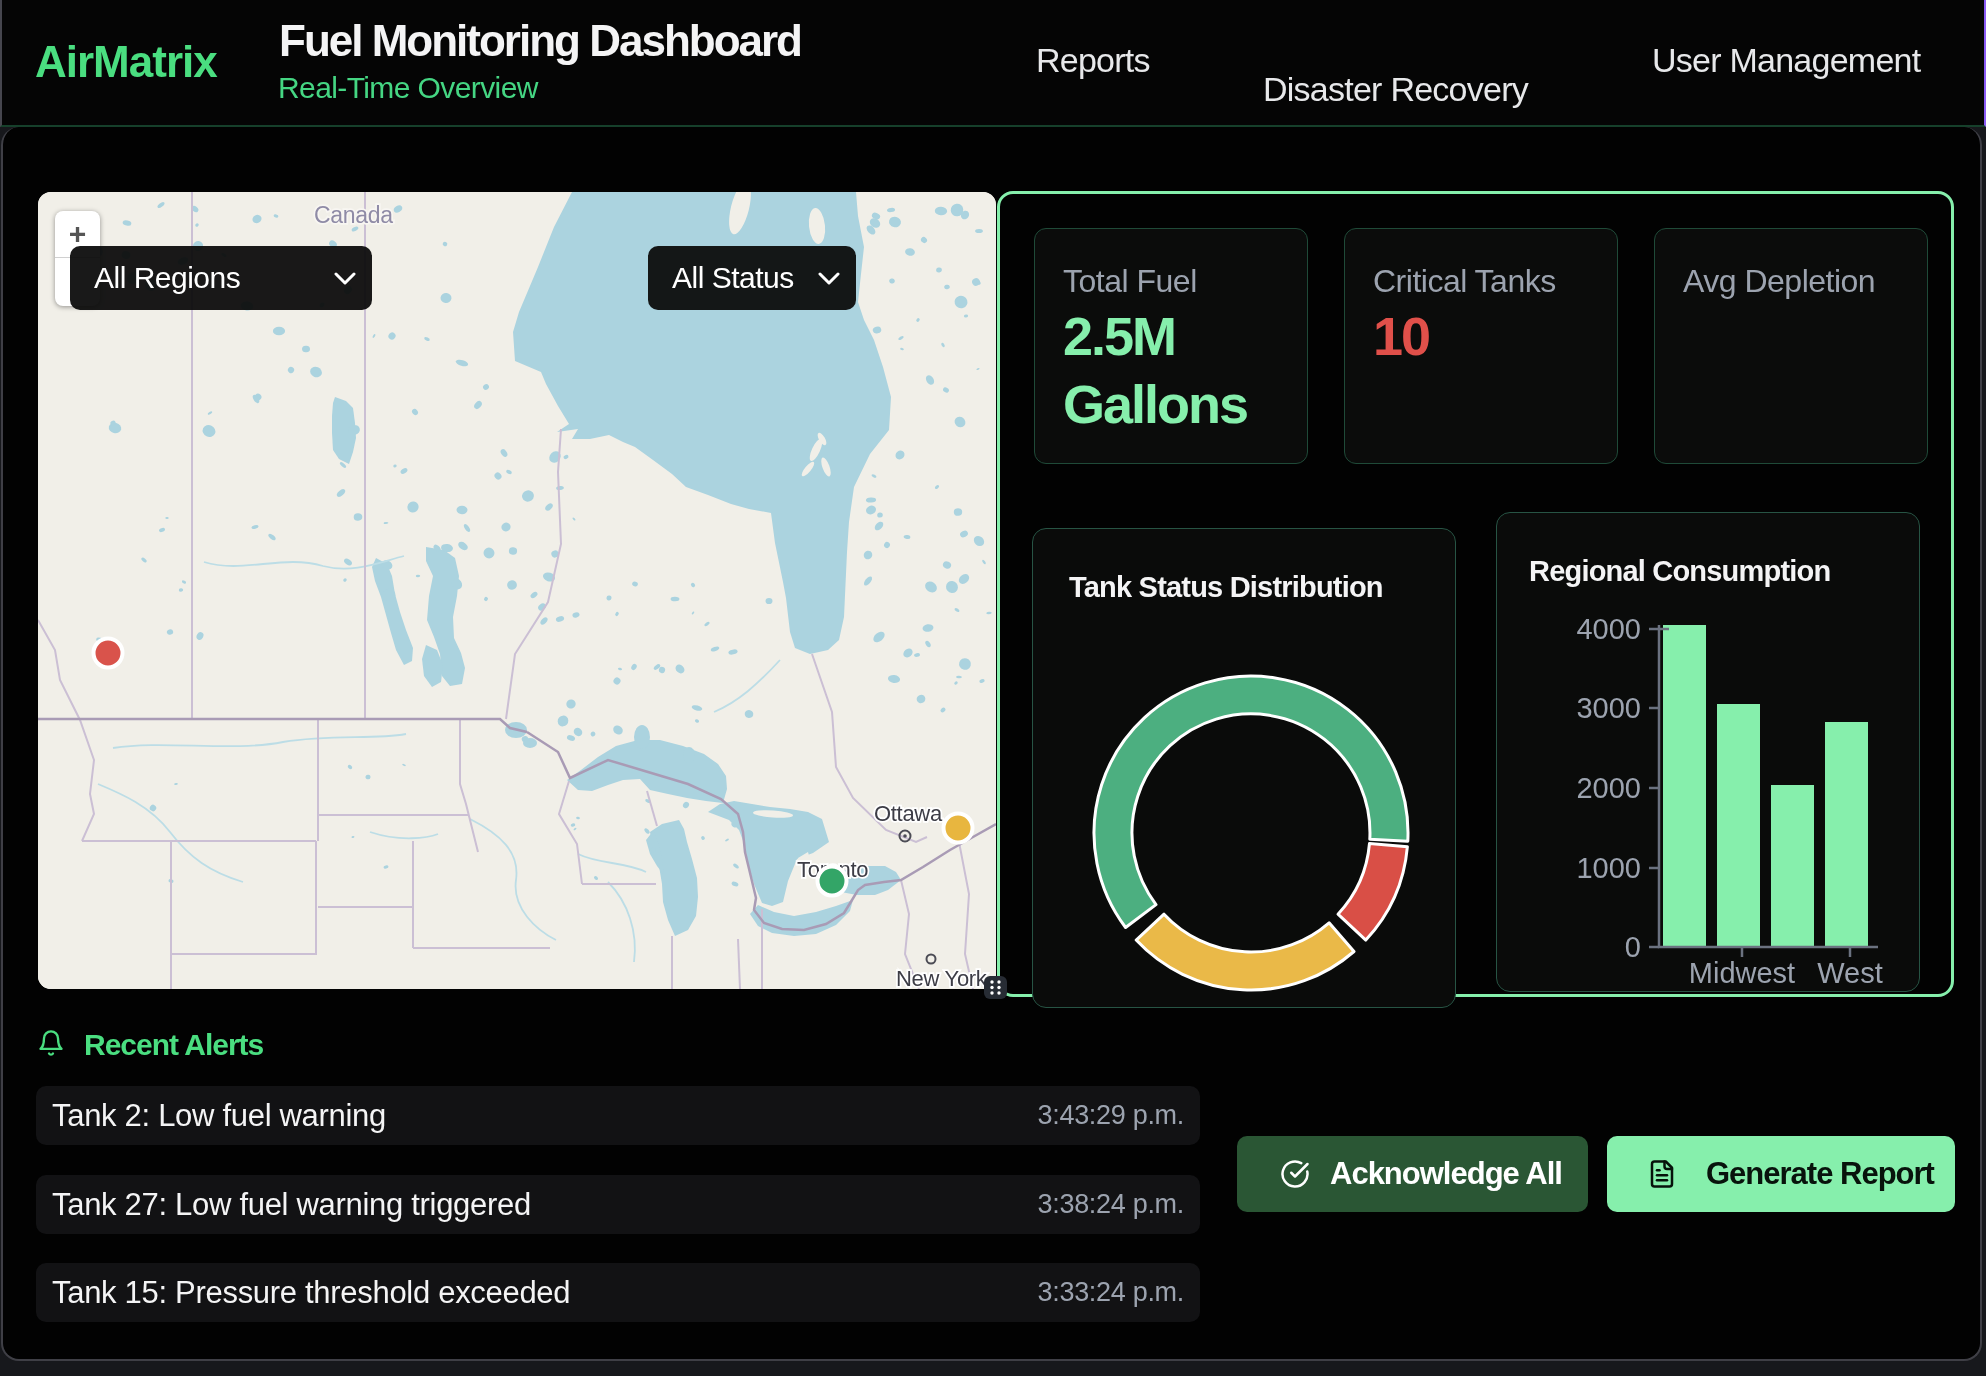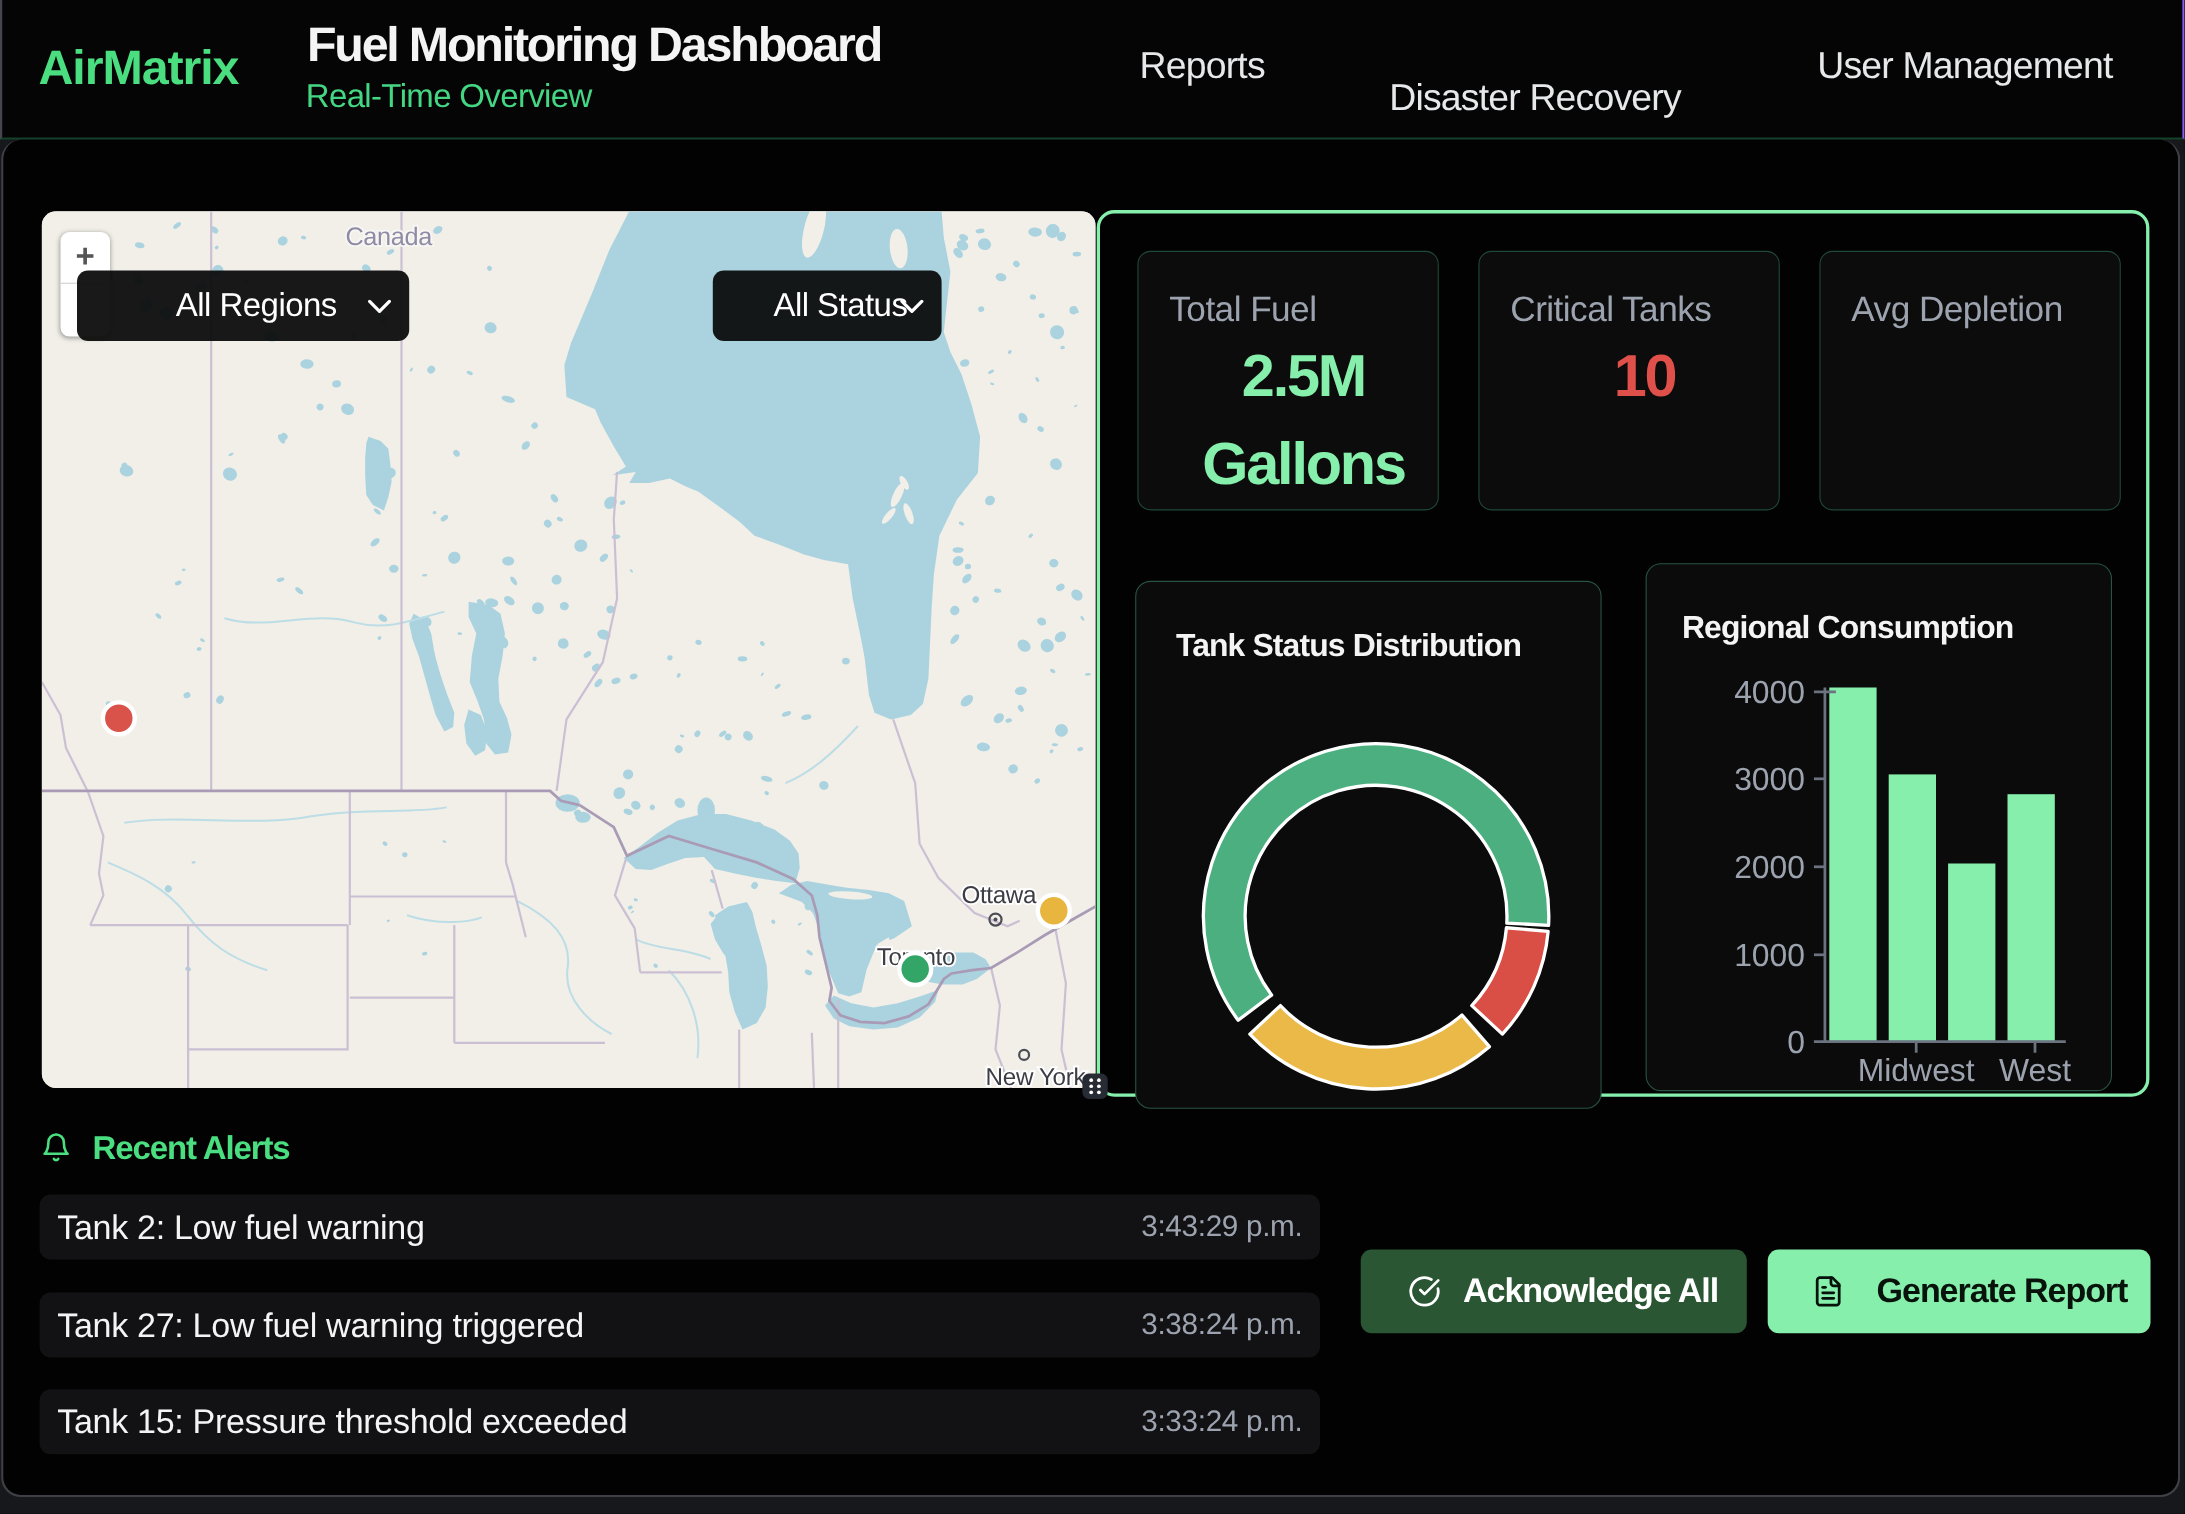--- a/index.html
+++ b/index.html
@@ -13,29 +13,29 @@
   #subtitle { position:absolute; left:276px; top:71px; font-size:30px; letter-spacing:-0.6px; color:#45d683; }
   .nav { position:absolute; top:41px; font-size:34px; letter-spacing:-0.75px; color:#e7e8ea; }
   
   #content { position:absolute; left:1px; top:127px; width:1981px; height:1234px; background:#020202; border:2px solid #3f3f46; border-top:none; border-radius:18px; }
   
   #mapwrap { position:absolute; left:35px; top:65px; width:958px; height:797px; border-radius:13px; overflow:hidden; background:#f1efe8; }
   
   #zoomctl { position:absolute; left:17px; top:19px; width:45px; height:95px; background:#fff; border-radius:8px; box-shadow:0 1px 5px rgba(0,0,0,0.4); }
   #zoomctl .plus { position:absolute; left:0; top:0; width:45px; height:47px; color:#555; font-size:30px; font-weight:bold; text-align:center; line-height:46px; border-bottom:1px solid #d0d0d0; }
   
-  .pill { position:absolute; top:54px; height:64px; background:#0a0a0aef; border-radius:10px; color:#fff; font-size:30px; font-weight:500; letter-spacing:-0.5px; line-height:64px; padding-left:24px;text-align:center; }
+  .pill { position:absolute; top:54px; height:64px; background:#0a0a0aef; border-radius:10px; color:#fff; font-size:30px; font-weight:500; letter-spacing:-0.5px; line-height:64px; padding-left:24px; }
   .pill svg { position:absolute; right:16px; top:26px; }
   
   .handle { position:absolute; width:23px; height:23px; background:#272c34; border-radius:6px; }
   
   #rpanel { position:absolute; left:994px; top:64px; width:957px; height:806px; border:3px solid #86efac; border-radius:16px; background:#020202; }
   .stat { position:absolute; top:34px; width:274px; height:236px; background:#0b0c0b; border:1px solid #1f4a38; border-radius:12px; padding:34px 0 0 28px; }
   .stat .lbl { font-size:32px; letter-spacing:-0.5px; color:#9ca3af; }
-  .stat .val { margin-top:2px; font-size:54px; font-weight:bold; letter-spacing:-2px; line-height:80px;text-align:center; }
+  .stat .val { margin-top:2px; font-size:54px; font-weight:bold; letter-spacing:-2px; line-height:68px; }
   .chartcard { position:absolute; top:318px; width:424px; height:480px; background:#0a0b0a; border:1px solid #275444; border-radius:14px; }
   .chartcard .ct { position:absolute; left:36px; top:42px; font-size:29px; font-weight:bold; letter-spacing:-0.8px; color:#f4f4f5; }
   
   #alerttitle { position:absolute; left:81px; top:901px; font-size:30px; font-weight:bold; letter-spacing:-1px; color:#4ade80; }
   .arow { position:absolute; left:33px; width:1164px; height:59px; background:#121214; border-radius:10px; color:#f4f4f5; font-size:31px; letter-spacing:-0.3px; line-height:59px; padding:0 16px; }
   .arow .tm { float:right; color:#9ca3af; font-size:27px; }
   .btn { position:absolute; top:1009px; height:76px; border-radius:10px; font-size:31px; font-weight:bold; letter-spacing:-1px; }
 </style>
 </head>
 <body>

